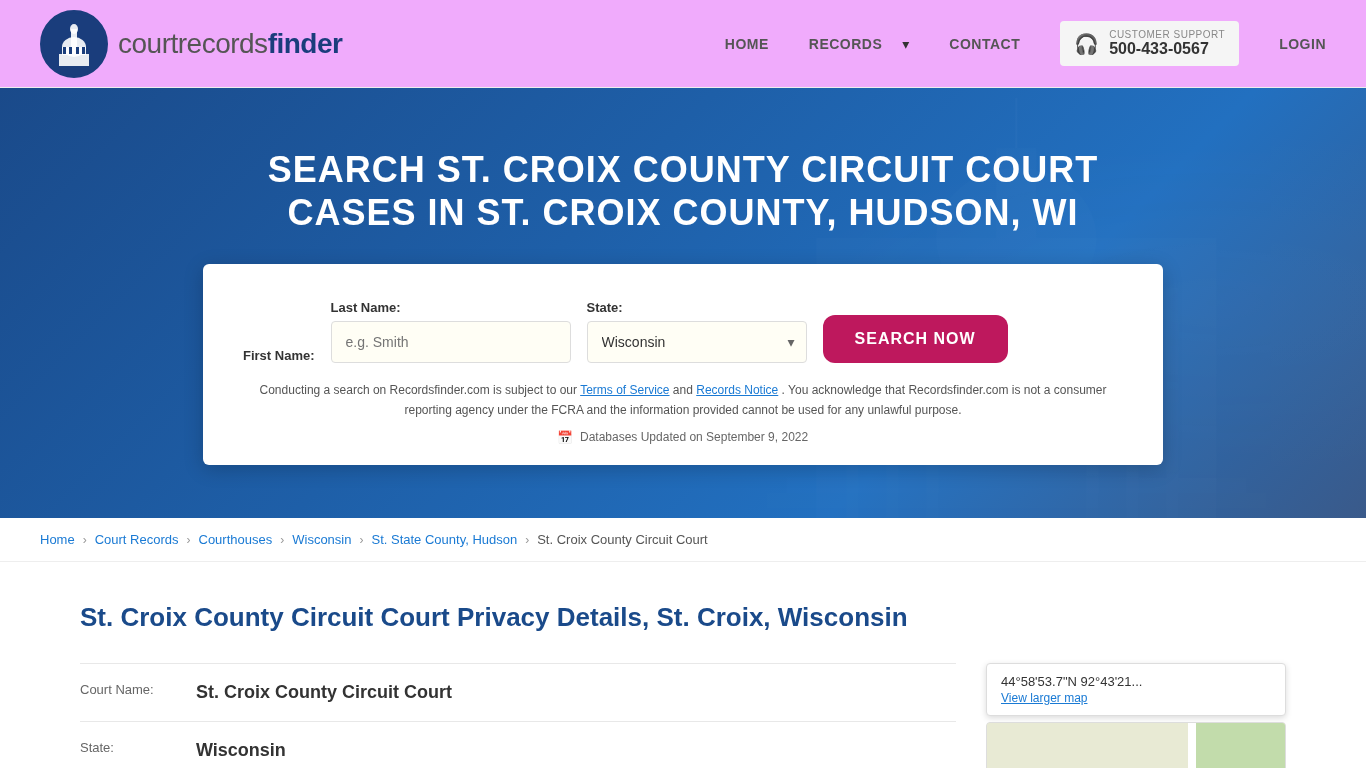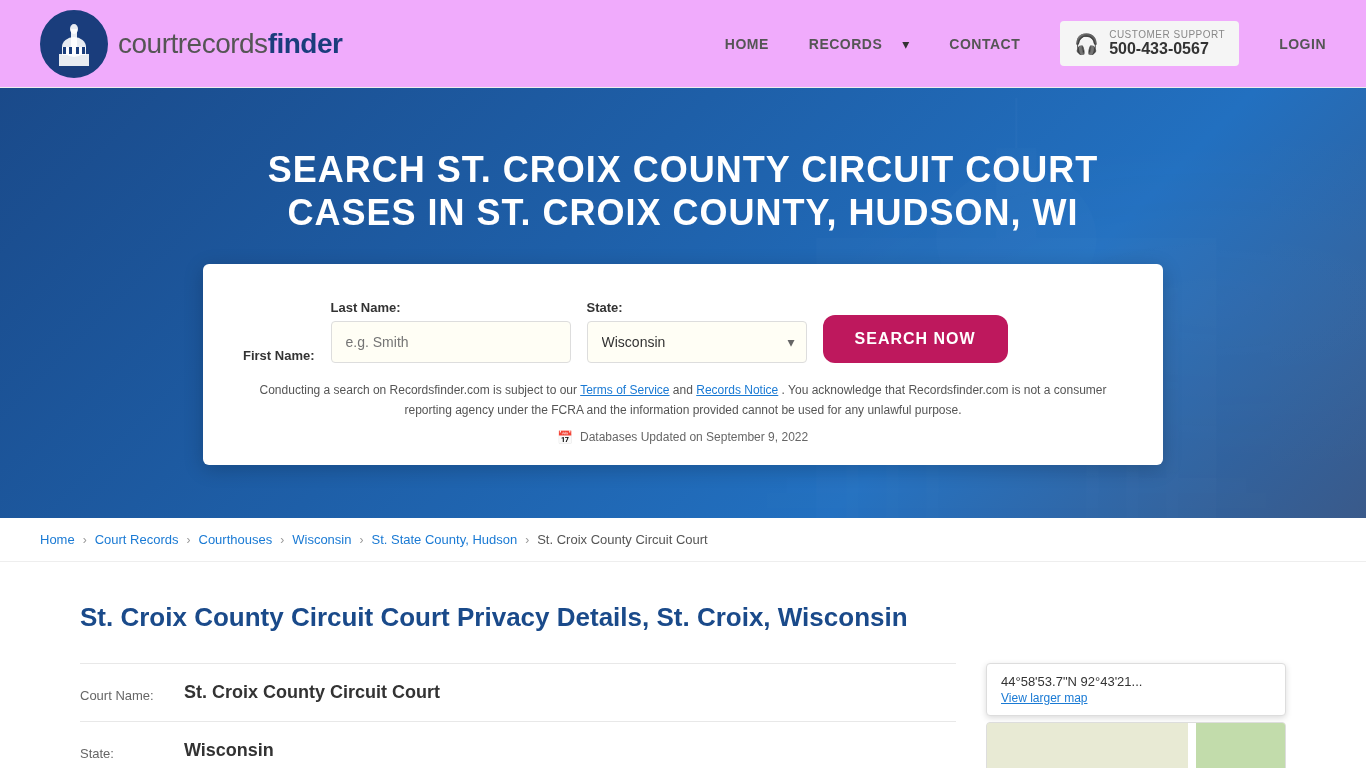--- a/index.html
+++ b/index.html
@@ -282,22 +282,22 @@
       gap: 30px;
       align-items: flex-start;
     }
     .details-table {
       flex: 1;
     }
     .detail-row {
       border-top: 1px solid #e8e8e8;
       padding: 18px 0;
       display: flex;
-      align-items: flex-end;
-      gap: 4px;
+      align-items: flex-start;
+      gap: 16px;
     }
     .detail-label {
       font-size: 13px;
       color: #666;
       min-width: 100px;
     }
     .detail-value {
       font-size: 18px;
       font-weight: 600;
       color: #333;

